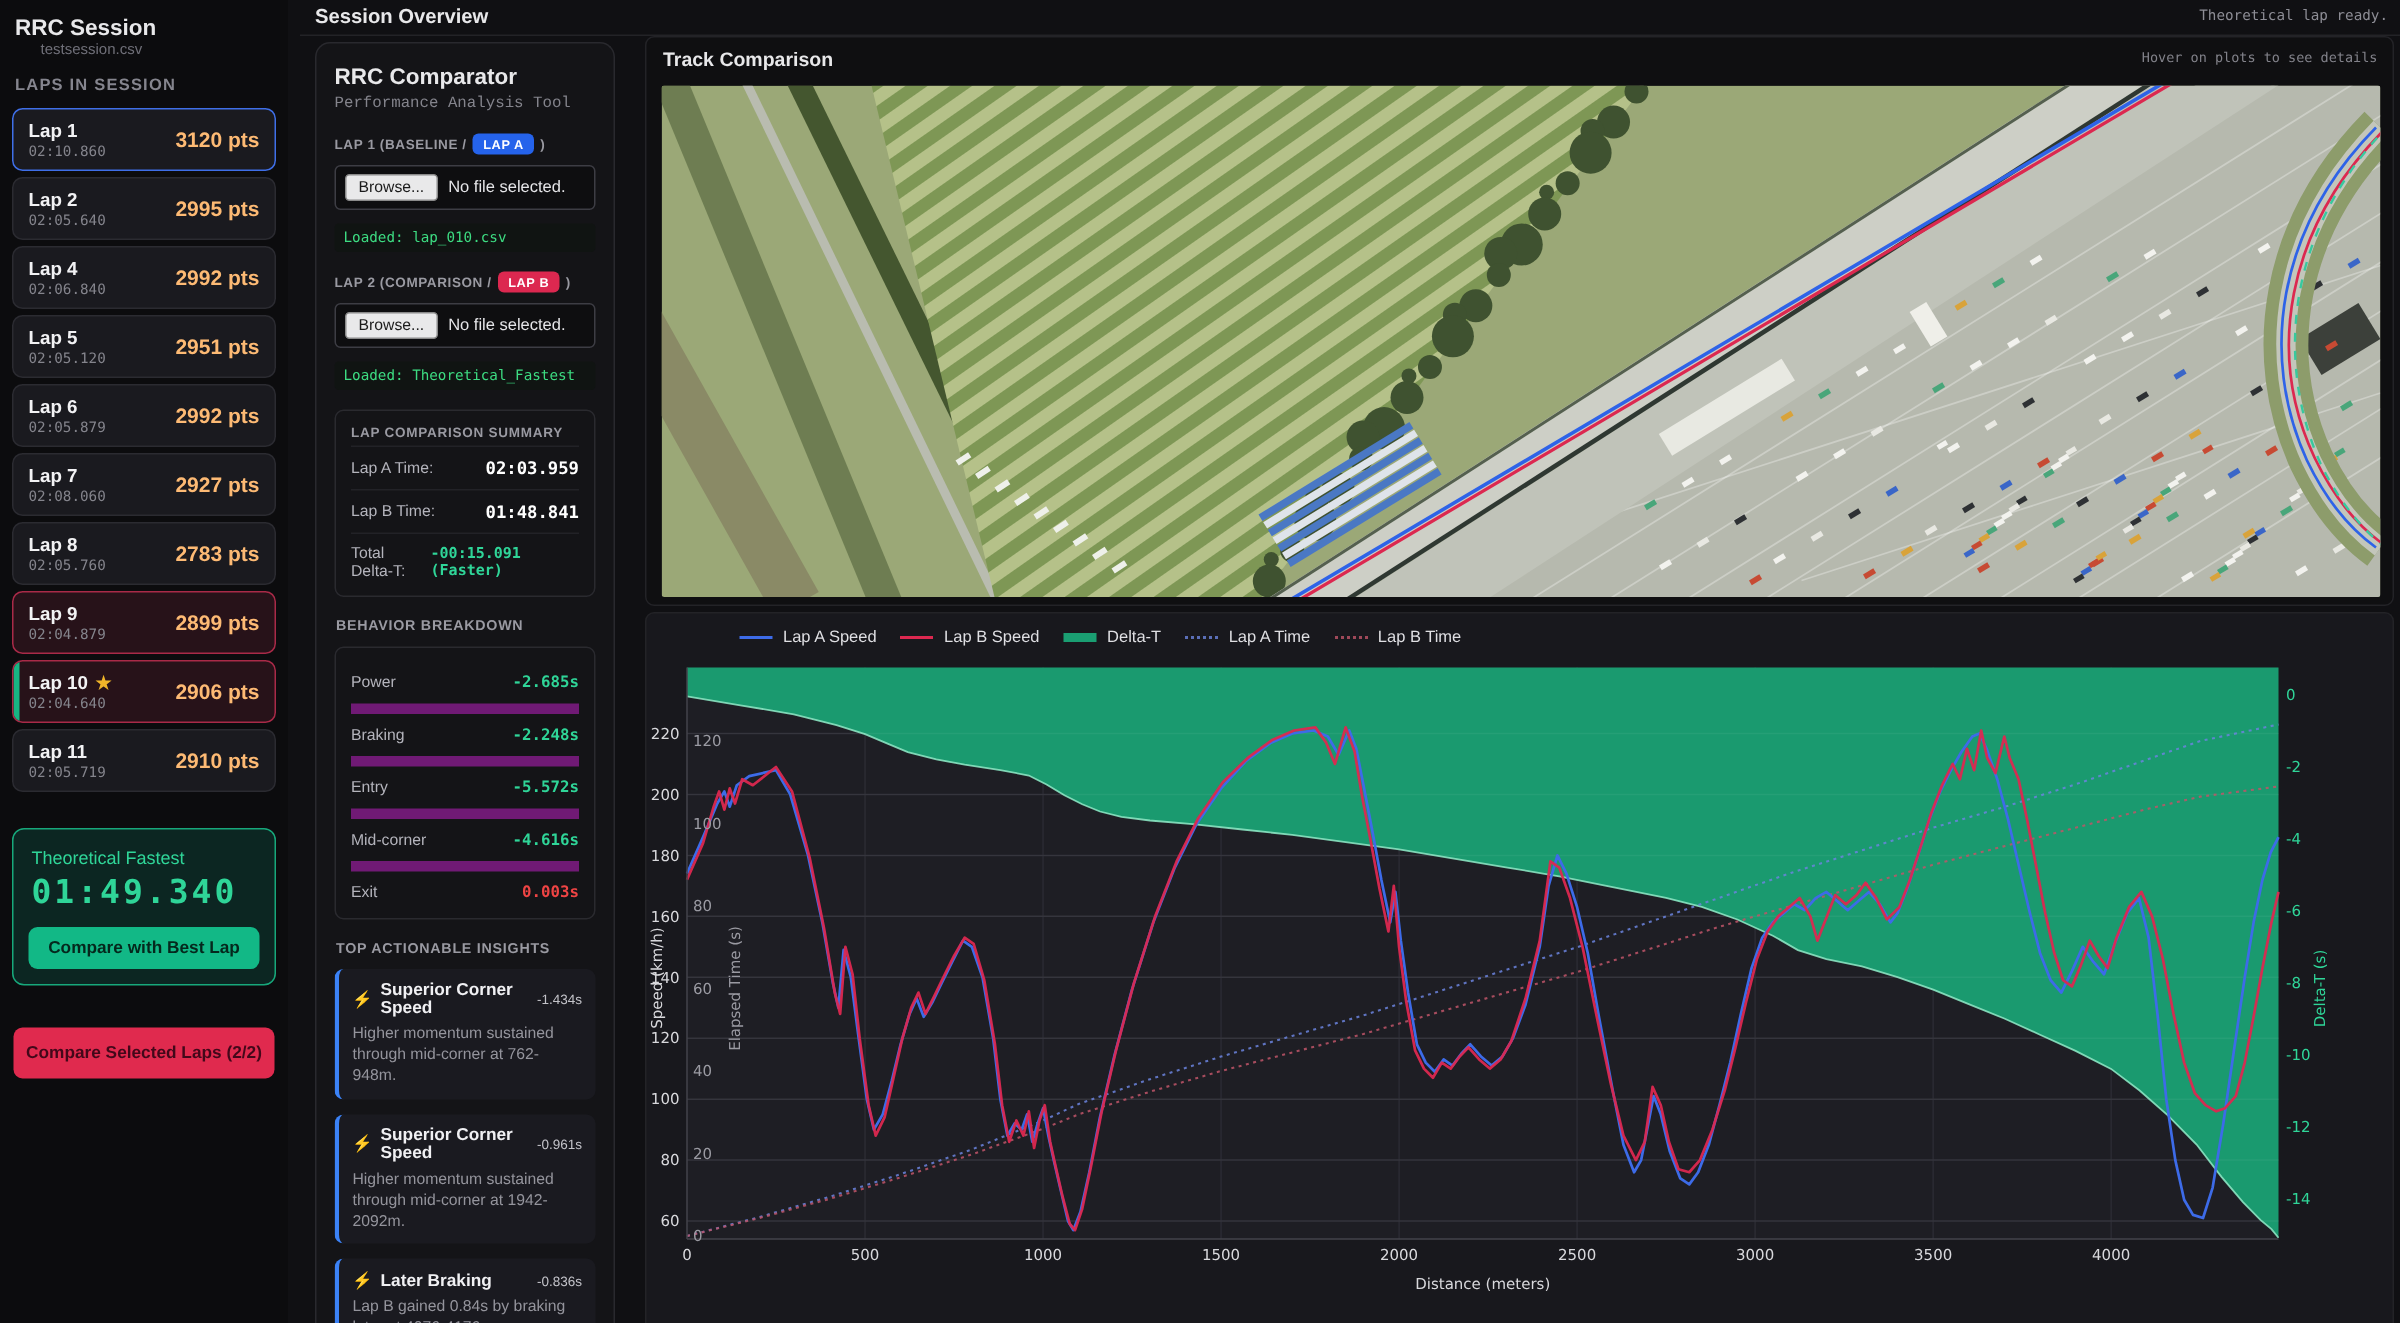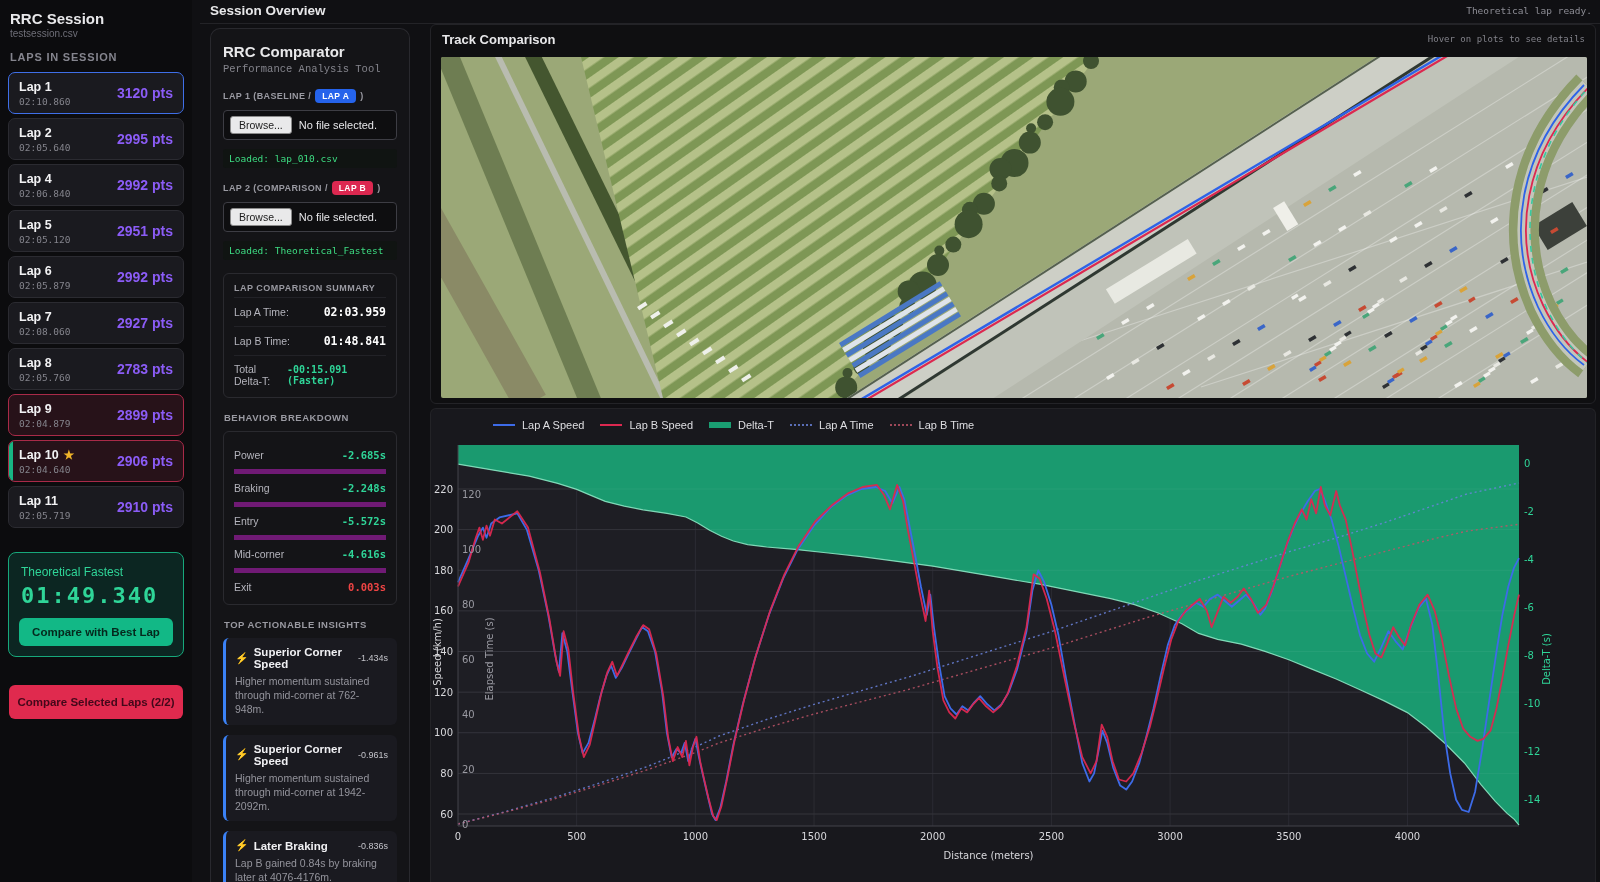--- a/index.html
+++ b/index.html
@@ -2,28 +2,28 @@
 <html><head>
 <meta charset="utf-8">
 <style>
   * { margin:0; padding:0; box-sizing:border-box; }
   html,body { width:1600px; height:882px; overflow:hidden; background:#101013; color:#e8e8ea;
     font-family:"Liberation Sans", sans-serif; }
 
   
   .sidebar { position:absolute; left:0; top:0; width:192px; height:882px; background:#0c0c0e; padding:8px; }
   .sb-title { font-size:15px; font-weight:bold; margin:2px 0 1px 2px; }
-  .sb-sub { font-size:10px; color:#6f6f78; margin:0 0 12px 2px; }
+  .sb-sub { font-size:10px; color:#6f6f78; margin:0 0 12px 19px; }
   .sb-label { font-size:11px; font-weight:bold; color:#85858e; letter-spacing:0.8px; margin:4px 0 9px 2px; }
   .lap-card { position:relative; display:flex; align-items:center; height:42px; border-radius:7px;
     background:#1a1a1f; border:1px solid #2b2b31; padding:5px 10px; margin-bottom:4px; cursor:pointer; overflow:hidden; }
   .lap-card .lc-left { display:flex; flex-direction:column; }
   .lap-card .lc-name { font-size:12.5px; font-weight:bold; color:#f2f2f4; }
   .lap-card .lc-time { font-size:9.5px; color:#84848c; font-family:"DejaVu Sans Mono", monospace; margin-top:2px; }
-  .lap-card .lc-pts { margin-left:auto; font-size:14px; font-weight:bold; color:#8b5cf6; }
+  .lap-card .lc-pts { margin-left:auto; font-size:14px; font-weight:bold; color:#fdba74; }
   .lap-card.sel-blue { border-color:#3f6fe8; }
   .lap-card.sel-red { background:#271219; border-color:#a92a48; }
   .lap-card .stripe { position:absolute; left:0; top:0; bottom:0; width:4px; background:#18b583; }
   .star { color:#f0b429; font-size:12px; margin-left:5px; }
 
   .theo-box { margin-top:24px; background:#0c2622; border:1px solid #17a87b; border-radius:8px; padding:10px; }
   .theo-label { color:#2fd598; font-size:12px; margin:2px 0 4px 2px; }
   .theo-time { color:#2fd598; font-size:22px; font-weight:bold; letter-spacing:2px;
     font-family:"DejaVu Sans Mono", monospace; margin-left:2px; }
   .btn-green { display:block; width:100%; margin-top:10px; background:#12b886; color:#05281d;
@@ -58,21 +58,21 @@
   .box-header { font-size:9px; font-weight:bold; color:#9a9aa2; letter-spacing:0.5px; margin-bottom:4px; }
   .sum-row { display:flex; align-items:center; padding:7px 0; border-top:1px solid #222227; }
   .sum-row:first-of-type { border-top:none; }
   .sum-label { font-size:10.5px; color:#b4b4bc; }
   .sum-val { margin-left:auto; font-size:11.5px; font-weight:bold; color:#fff;
     font-family:"DejaVu Sans Mono", monospace; }
   .sum-val.green, .bd-val.green { color:#2fd598; }
   .bd-val.red { color:#ef4444; }
   .sum-val.small { font-size:10px; }
   .section-label { font-size:9.5px; font-weight:bold; color:#9a9aa2; letter-spacing:0.5px; margin:2px 0 8px 1px; }
-  .bd-row { display:flex; align-items:center; padding:8px 0; border-top:5px solid #701a75; }
+  .bd-row { display:flex; align-items:center; padding:8px 0; border-top:7px solid #701a75; }
   .bd-row:first-of-type { border-top:none; }
   .bd-label { font-size:10.5px; color:#b4b4bc; }
   .bd-val { margin-left:auto; font-size:10.5px; font-weight:bold; font-family:"DejaVu Sans Mono", monospace; }
   .insight { background:#1a1a20; border-left:3px solid #3b82f6; border-radius:6px; padding:8px 9px; margin-bottom:10px; }
   .in-head { display:flex; align-items:center; }
   .bolt { color:#f59e0b; font-size:11px; margin-right:5px; }
   .in-title { font-size:11.5px; font-weight:bold; color:#f0f0f3; }
   .in-delta { margin-left:auto; font-size:9px; color:#c3c3c9; }
   .in-body { font-size:10.5px; color:#94949c; line-height:1.35; margin-top:4px; }
   .view-more { display:block; width:100%; margin-top:14px; background:#1a1a1e; border:1px solid #333339;

